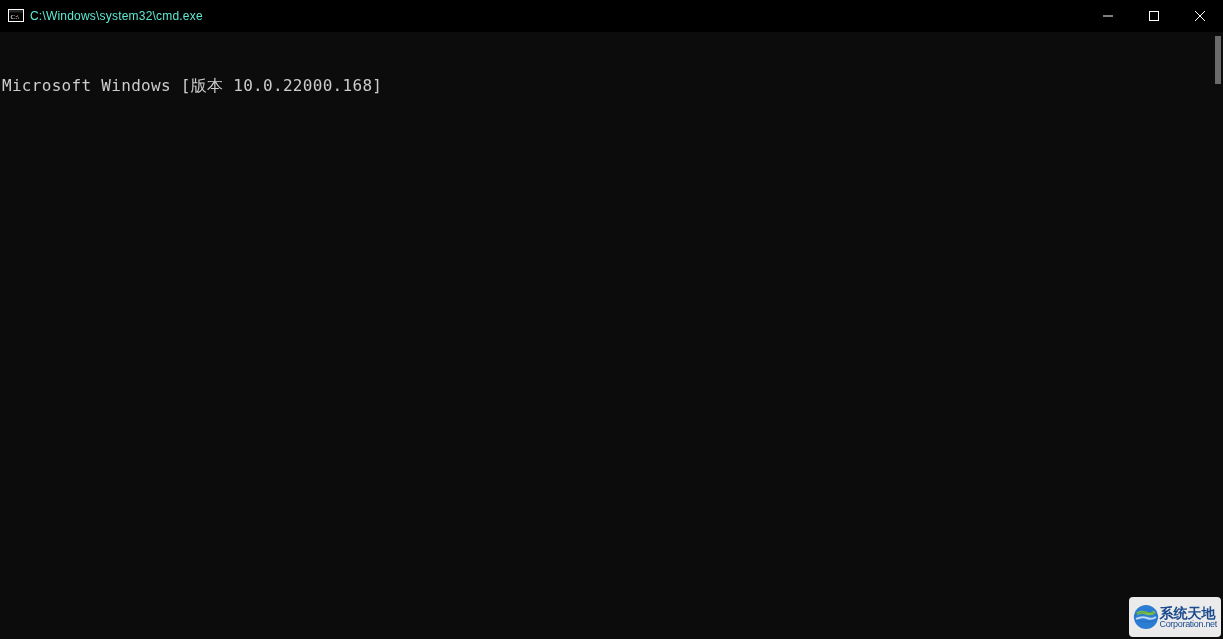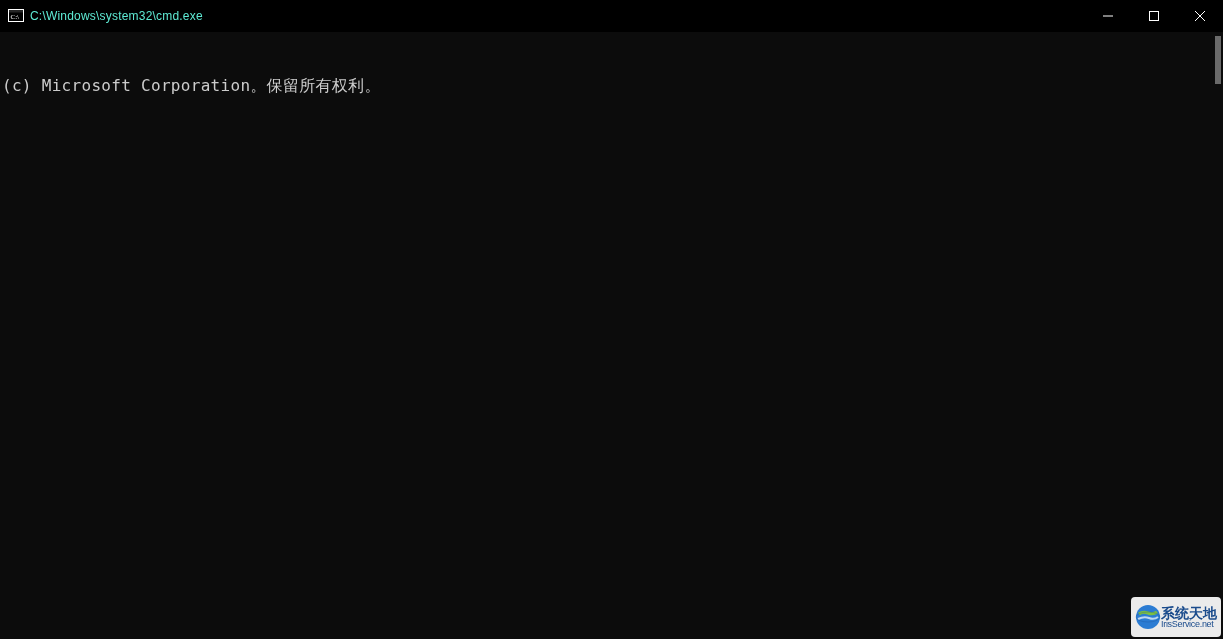--- a/index.html
+++ b/index.html
@@ -167,34 +167,34 @@
     <div class="window-btn close">
       <svg width="10" height="10" viewBox="0 0 10 10">
         <line x1="0" y1="0" x2="10" y2="10" stroke="#ffffff" stroke-width="1"></line>
         <line x1="10" y1="0" x2="0" y2="10" stroke="#ffffff" stroke-width="1"></line>
       </svg>
     </div>
   </div>
 </div>
 
 <div class="terminal">
-  <span class="terminal-line">(c) Microsoft Corporation。保留所有权利。</span>
+  <span class="terminal-line">Microsoft Windows [版本 10.0.22000.168]</span>
   <span class="terminal-line"></span>
 </div>
 
 <div class="scrollbar">
   <div class="scroll-thumb"></div>
 </div>
 
 <div class="watermark">
   <span class="wm-icon">
     <svg width="26" height="26" viewBox="0 0 26 26">
       <circle cx="13" cy="13" r="12" fill="#2b7cd3"></circle>
       <path d="M4 10 Q 8 7 13 9 Q 18 11 22 8" stroke="#7cc043" stroke-width="3" fill="none"></path>
       <path d="M3 15 Q 9 12 14 14 Q 19 16 23 13" stroke="#ffffff" stroke-width="2" fill="none" opacity="0.7"></path>
       <ellipse cx="13" cy="13" rx="12" ry="5" fill="none" stroke="#1a4b8c" stroke-width="0.5" opacity="0.6"></ellipse>
     </svg>
   </span>
   <span class="wm-text">
     <span class="wm-line1">系统天地</span>
-    <span class="wm-line2">IrisService.net</span>
+    <span class="wm-line2">Corporation.net</span>
   </span>
 </div>
 
 </body></html>

